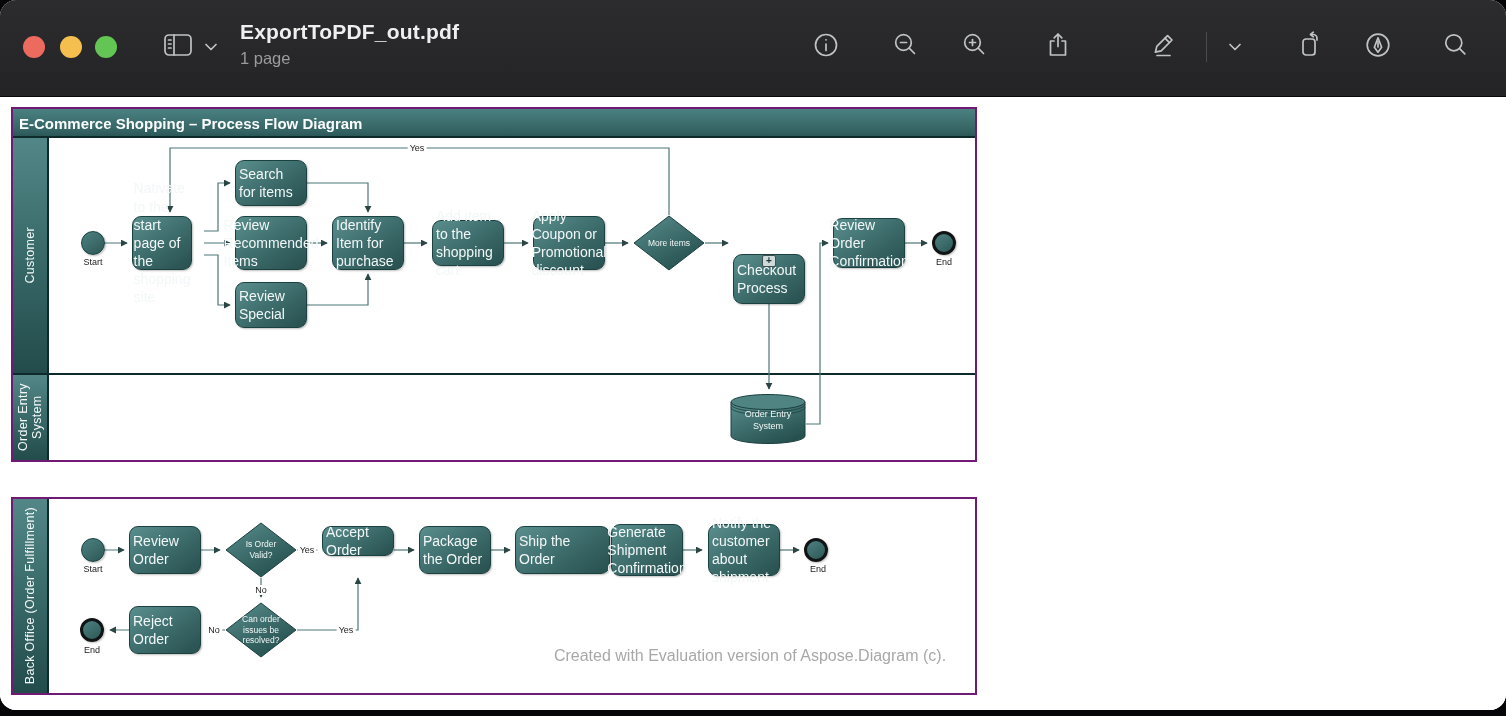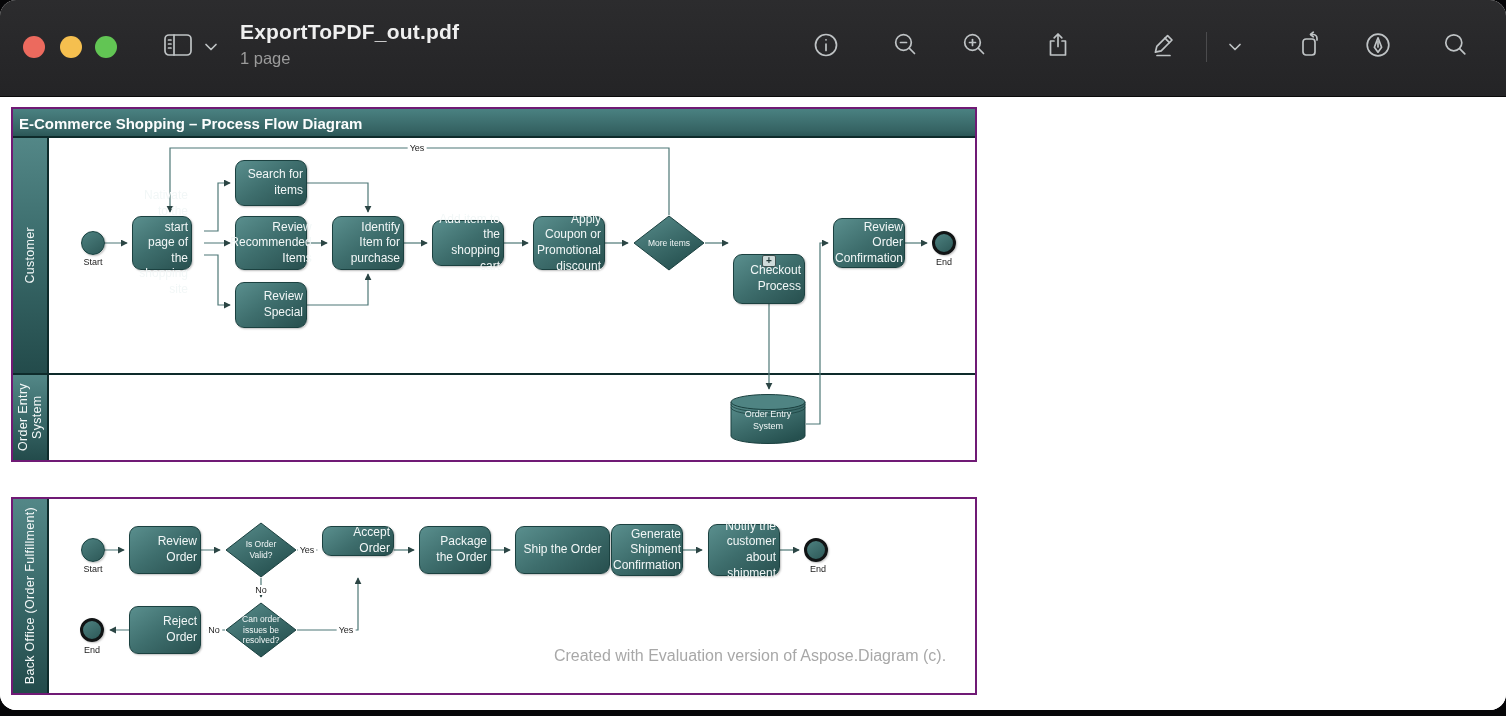--- a/index.html
+++ b/index.html
@@ -23,21 +23,21 @@
   .page-view{position:absolute;left:0;top:97px;right:0;bottom:0;background:#fff;}
 
   .frame{position:absolute;box-sizing:border-box;border:2px solid #701a75;background:#fff;}
   .frame-title{position:absolute;left:0;top:0;right:0;height:29px;background:linear-gradient(180deg,#4a8181 0%,#356363 80%,#2b5757 100%);border-bottom:2px solid #0e2b2b;color:#fbfdfd;font-size:15px;font-weight:600;line-height:29px;padding-left:6px;box-sizing:border-box;}
   .lane-strip{position:absolute;left:0;width:36px;background:linear-gradient(180deg,#538787 0%,#3b6c6c 45%,#234b4b 100%);border-right:2px solid #0e2b2b;box-sizing:border-box;display:flex;align-items:center;justify-content:center;}
   .lane-strip span{writing-mode:vertical-rl;transform:rotate(180deg);color:#f4f8f8;font-size:12.5px;letter-spacing:.3px;text-align:center;line-height:1.15;}
   .lane-divider{position:absolute;left:0;right:0;height:2px;background:#0e2b2b;}
 
   
   .task{position:absolute;box-sizing:border-box;border:1px solid #1b4140;border-radius:9px;background:linear-gradient(145deg,#5a8f8e 0%,#3e6e6d 48%,#274f4e 100%);box-shadow:1px 1px 2px rgba(0,0,0,.25);display:flex;align-items:center;justify-content:center;padding:2px 3px;}
-  .task span{color:#f2f7f7;font-size:12px;line-height:1.3;text-align:right;}
+  .task span{color:#f2f7f7;font-size:14px;line-height:1.3;text-align:left;}
   .diamond{position:absolute;}
   .diamond svg{position:absolute;left:0;top:0;}
   .diamond .dlabel{position:absolute;left:0;top:0;right:0;bottom:0;display:flex;align-items:center;justify-content:center;color:#f2f7f7;font-size:8.5px;text-align:center;line-height:1.25;padding:0 10px;}
   .event{position:absolute;box-sizing:border-box;width:24px;height:24px;border-radius:50%;background:linear-gradient(145deg,#4d8180,#2d5857);border:1.5px solid #17403f;box-shadow:1px 1px 2px rgba(0,0,0,.25);}
   .event.end{border:3.5px solid #111415;}
   .event-caption{position:absolute;width:40px;text-align:center;font-size:9px;color:#1c1c1c;}
   .edge-label{position:absolute;transform:translate(-50%,-50%);background:#fff;padding:0 2px;font-size:9px;color:#232323;white-space:nowrap;}
   .sub-marker{position:absolute;width:14px;height:12px;box-sizing:border-box;background:#cfdbda;border:1px solid #40504f;border-radius:2px;color:#1e3434;font-size:10px;line-height:9px;text-align:center;font-weight:700;}
   .cyl{position:absolute;}
   .cyl .clabel{position:absolute;left:0;right:0;top:16px;text-align:center;color:#f2f7f7;font-size:9px;line-height:1.3;}

